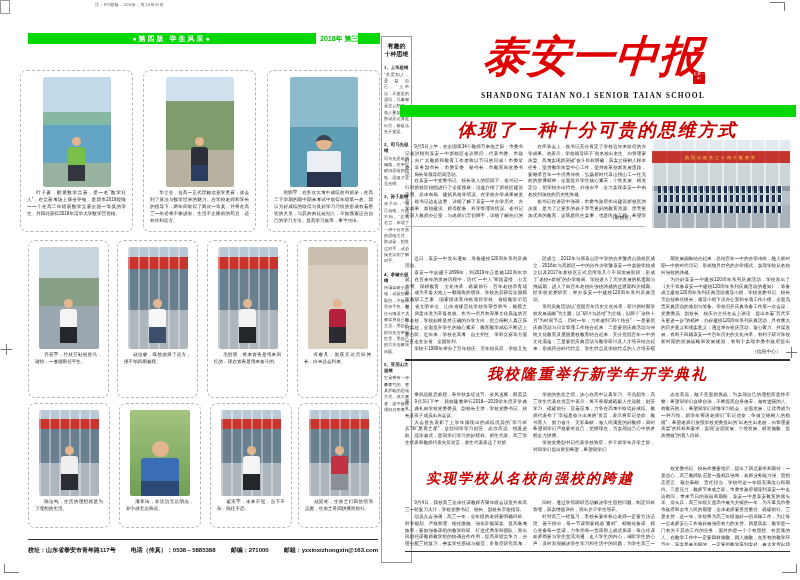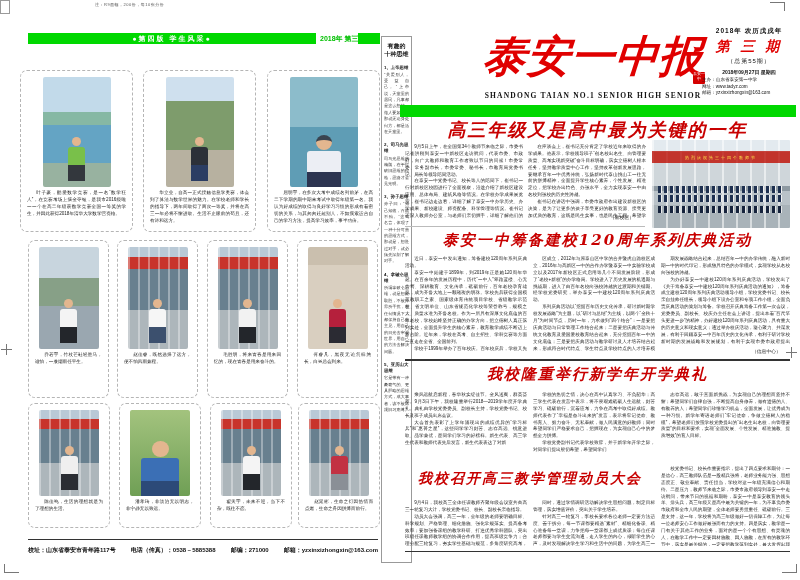--- a/index.html
+++ b/index.html
@@ -226,53 +226,43 @@
   <div class="lfoot">
     <span>校址：山东省泰安市青年路117号</span>
     <span>电话（传真）：0538－5885388</span>
     <span>邮编：271000</span>
     <span>邮箱：yzxinxizhongxin@163.com</span>
   </div>
 
 
   <div class="mast-title">泰安一中报</div>
   <div class="mast-seal">泰安一中</div>
-  <div class="mast-sub">SHANDONG  TAIAN  NO.1  SENIOR HIGH  SENIOR</div>
-
-  <div class="info">
-    <div class="l1">2018年  农历戊戌年</div>
-    <div class="l2">第 三 期</div>
-    <div class="l3">（总第55期）</div>
-    <div class="l4">2018年09月27日  星期四</div>
-    <div class="l5">主办：山东省泰安第一中学</div>
-    <div class="l5">网址：www.tadyz.com</div>
-    <div class="l5">邮箱：yzxinxizhongxin@163.com</div>
-  </div>
+  <div class="mast-sub">SHANDONG  TAIAN  NO.1  SENIOR TAIAN  SCHOOL</div>
+
 
   <div class="greenbar-r green"></div>
 
-  <div class="art-title" style="left:405px;top:118px;width:385px;font-size:18px;">高三年级又是高中最为关键的一年</div>
+  <div class="art-title" style="left:405px;top:118px;width:385px;font-size:18px;">体现了一种十分可贵的思维方式</div>
   <div class="col cols" style="left:405px;top:144px;width:118px;height:76px;">
     <p>9月5日上午，在全国第34个教师节来临之际，市委书记崔洪刚到泰安一中新校区走访慰问，代表市委、市政府，向广大教师和教育工作者致以节日的问候！市委常委、常务副市长，市委常委、秘书长，市教育局党委书记、局长等领导陪同活动。</p>
     <p>在泰安一中党委书记、校长等人的陪同下，崔书记一行对新校区校园进行了全面视察，沿途介绍了新校区建设应用、总体布局、建筑风格等情况。在学校办学成果展览室，崔书记边走边看，详细了解了泰安一中办学历史、办学成果、新校建设、师资配备、科学管理等情况。崔书记还深入教师办公室，与老师们亲切握手，详细了解他们的教学、生活情况，为老师们送上节日祝福。</p>
   </div>
   <div class="col cols" style="left:528px;top:144px;width:118px;height:76px;">
     <p>在座谈会上，崔书记充分肯定了学校近年来取得的办学成果。他表示，学校领导班子“创名校出名生、向管理要质量、高考实现新突破”奋斗目标明确，落实立德树人根本任务，坚持教学质量中心工作，坚持改革创新发展思路，要继承百年一中优秀传统，弘扬新时代泰山挑山工一往无前的拼搏精神，全面提升学生核心素养，个性发展、精准定位，把学校办出特色、办强水平，全力实现泰安一中由名校到强校的历史性跨越。</p>
     <p>崔书记在讲话中强调，市委市政府作出建设新校区的决策，是为了让更多的孩子享受更好的教育资源、接受更加优质的教育，这既是民生实事，也是民生工程。希望学校不辜负全市人民的期望，把学校建设的蓝图、管理的措施落到实处，实现开好头起好步的目标。</p>
   </div>
   <div class="byline" style="left:610px;top:214px;">（新校区）</div>
   <div class="group-photo">
     <div class="gp-banner">热烈庆祝第三十四个教师节</div>
     <div class="gp-people gp-r1"></div>
     <div class="gp-people gp-r2"></div>
     <div class="gp-people gp-r3"></div>
   </div>
   <div class="rule-thin" style="left:405px;top:226px;width:240px;height:1px;"></div>
 
-  <div class="art-title" style="left:405px;top:231px;width:385px;font-size:15px;">泰安一中筹备建校120周年系列庆典活动</div>
   <div class="col cols" style="left:405px;top:256px;width:122px;height:96px;">
     <p>近日，泰安一中发出通知，筹备建校120周年系列庆典活动。</p>
     <p>泰安一中始建于1899年，到2019年正是她120周年华诞。在百余年的发展历程中，历代“一中人”筚路蓝缕、心无旁骛、深耕教育、文化传承，砥砺前行，百年老校孕育雄风，成为齐鲁大地上一颗璀璨的明珠。学校先后获得全国模范教职工之家、国家级体育传统项目学校、省级教学示范校、省文明单位、山东省规范化学校等荣誉称号，规模之大、质量水准为齐鲁名校。作为一所具有深厚文化底蕴的百年老校，学校始终坚持正确的办学方向，把立德树人真正落到实处，全面提升学生的核心素养，教育教学成绩不断迈上新台阶。近年来，学校在高考、自主招生、学科竞赛等方面一直走在全省、全国前列。</p>
     <p>学校于1999年举办了百年校庆。百年校庆后，学校又先后经历了2004年与原泰安铁路高级中学的合并暨一中西校</p>
   </div>
   <div class="col cols" style="left:533px;top:256px;width:122px;height:96px;">
     <p>区成立，2012年与原泰山区中学的合并暨虎山路校区成立，2016年与高新区一中的合作办学暨泰安一中实验学校成立以及2017年新校区正式启用等几个不同发展阶段，形成了“老校+新校”的办学格局。学校进入了历史发展的机遇期与挑战期，进入了由百年名校向强校跨越的过渡期和关键期。经学校党委研究，举办泰安一中建校120周年系列庆典活动。</p>
     <p>系列庆典活动以“挖掘百年历史文化传承，研讨新时期学校发展战略”为主题，以“研讨与总结”为主线，以两个“金秋十月”为时间节点，历时一年，力求做到“四个结合”：一是要把庆典活动与日常管理工作结合起来；二是要把庆典活动与传统文化教育及爱国爱校教育结合起来，充分挖掘百年一中的文化底蕴；三是要把庆典活动与教学研讨及人才培养结合起来，形成符合时代特点、学生特点及学校特点的人才培养模式，为再创学校辉煌打下坚实的基础；四是要把庆典活动与特色学校的创建及学校新时</p>
   </div>
   <div class="col cols" style="left:661px;top:256px;width:129px;height:90px;">
@@ -289,21 +279,21 @@
     <p>大会首先表彰了上学年涌现出的成绩优异的“学习标兵”和“惠普之星”，这些同学学习刻苦、志存高远、锐意进取、品学兼优，是同学们学习的好榜样。新生代表、高三学生代表和教师代表先后发言，新生代表表达了对新</p>
   </div>
   <div class="col cols" style="left:533px;top:392px;width:122px;height:70px;">
     <p>学校的热切之情，决心在高中认真学习、不负韶华；高三学生代表在发言中表示，将不畏艰难砥砺人生远航，刻苦学习、砥砺前行，沉着应考，力争在高考中取得好成绩。教师代表作了“幸福是奋斗出来的”发言，表示将牢记使命、教书育人、努力奋斗、无私奉献，做人民满意的好教师；同时希望同学们严格要求自己，把握现在，为实现自己心中的梦想全力拼搏。</p>
     <p>学校党委副书记代表学校致辞，并于新学年开学之际，对同学们提出殷切希望，希望同学们</p>
   </div>
   <div class="col cols" style="left:661px;top:392px;width:129px;height:68px;">
     <p>志存高远，敢于直面新挑战，为实现自己的理想而坚持不懈；希望同学们自律自强，不断提高自身修养，做有道德的人、有教养的人；希望同学们珍惜学习机会，全面发展，让优秀成为一种习惯。新学年寄语老师们“牢记使命，争做立德树人的楷模”，希望老师们按照学校党委提出的“出名生出名校，向管理要质量”的目标和要求，实现“全面发展、个性发展、精准施教、提质增效”的育人目标。</p>
   </div>
 
-  <div class="art-title" style="left:410px;top:470px;width:240px;font-size:14px;">我校召开高三教学管理动员大会</div>
+  <div class="art-title" style="left:410px;top:470px;width:240px;font-size:14px;">实现学校从名校向强校的跨越</div>
   <div class="col cols" style="left:405px;top:500px;width:122px;height:46px;">
     <p>9月4日，我校高三全体任课教师齐聚年级会议室共商高三一轮复习大计，学校党委书记、校长、副校长亲临指导。</p>
     <p>动员大会强调，高三一年，全年级的老师要明确目标、科学规划、严格管理、细化措施、强化常规落实、提高备考效率；要加强备课组的教学科研、打造优秀学科团队，突出班级任课教师教学组的协调合作作用，提高班级竞争力；合理分配三轮复习，夯实学生基础与规范，多角度研究高考，准确把握学科核心素养，抓好高三复习中备课、课堂、作业、命题、考试、反馈等基本环节的落实，利用班级文化建设营造高考氛围。</p>
   </div>
   <div class="col cols" style="left:533px;top:500px;width:122px;height:46px;">
     <p>同时，通过学情调研活动解决学生思想问题，制定目标管理，落实增值评价，突出关于学生培养。</p>
     <p>针对高三一轮复习，李校长要求各位老师一定要方法适度、善于拆分，每一节课都要精选“素材”、精细化备课、精心准备每一堂课，力争把每一堂课都上成优质课；每位任课老师都要与学生交流沟通，走入学生的内心，倾听学生的心声，及时发现解决学生学习和生活中的问题，为学生高三一年的学习和生活解除“后顾之忧”；抓好课后落实，全面向课堂要成绩，以基础知识为核心的备课组建设和作业落实为中坚力量的质量集体。</p>
   </div>
   <div class="col cols" style="left:661px;top:466px;width:129px;height:80px;">
     <p>校党委书记、校长作重要指示，提出了四点要求和期待：一是信心，高三教师队伍是一股精兵强将，老师业务能力强、思想态度正、敬业奉献、责任担当，学校对这一年级充满信心和期待。二是压力，教师节来临之际，市委市政府领导到泰安一中走访慰问，带来节日的祝福和期盼，泰安一中是泰安教育的领头羊、排头兵，高三年级又是高中最为关键的一年，为不辜负市委市政府和全市人民的期望，全体老师要勇担重任、砥砺前行。三是支持，这一年，学校将为高三年级做好一切保障工作，为让每一位老师安心工作做好最强而有力的支持。四是落实，教学是一门有关于其他工作的业务，面对的是一个个有思想、有灵魂的人，在教学工作中一定要因材施教、因人施教，在所有的教学环节中，落实是最关键的，一定要把教学落到实处，最大发挥出我们的能力和优势！</p>

